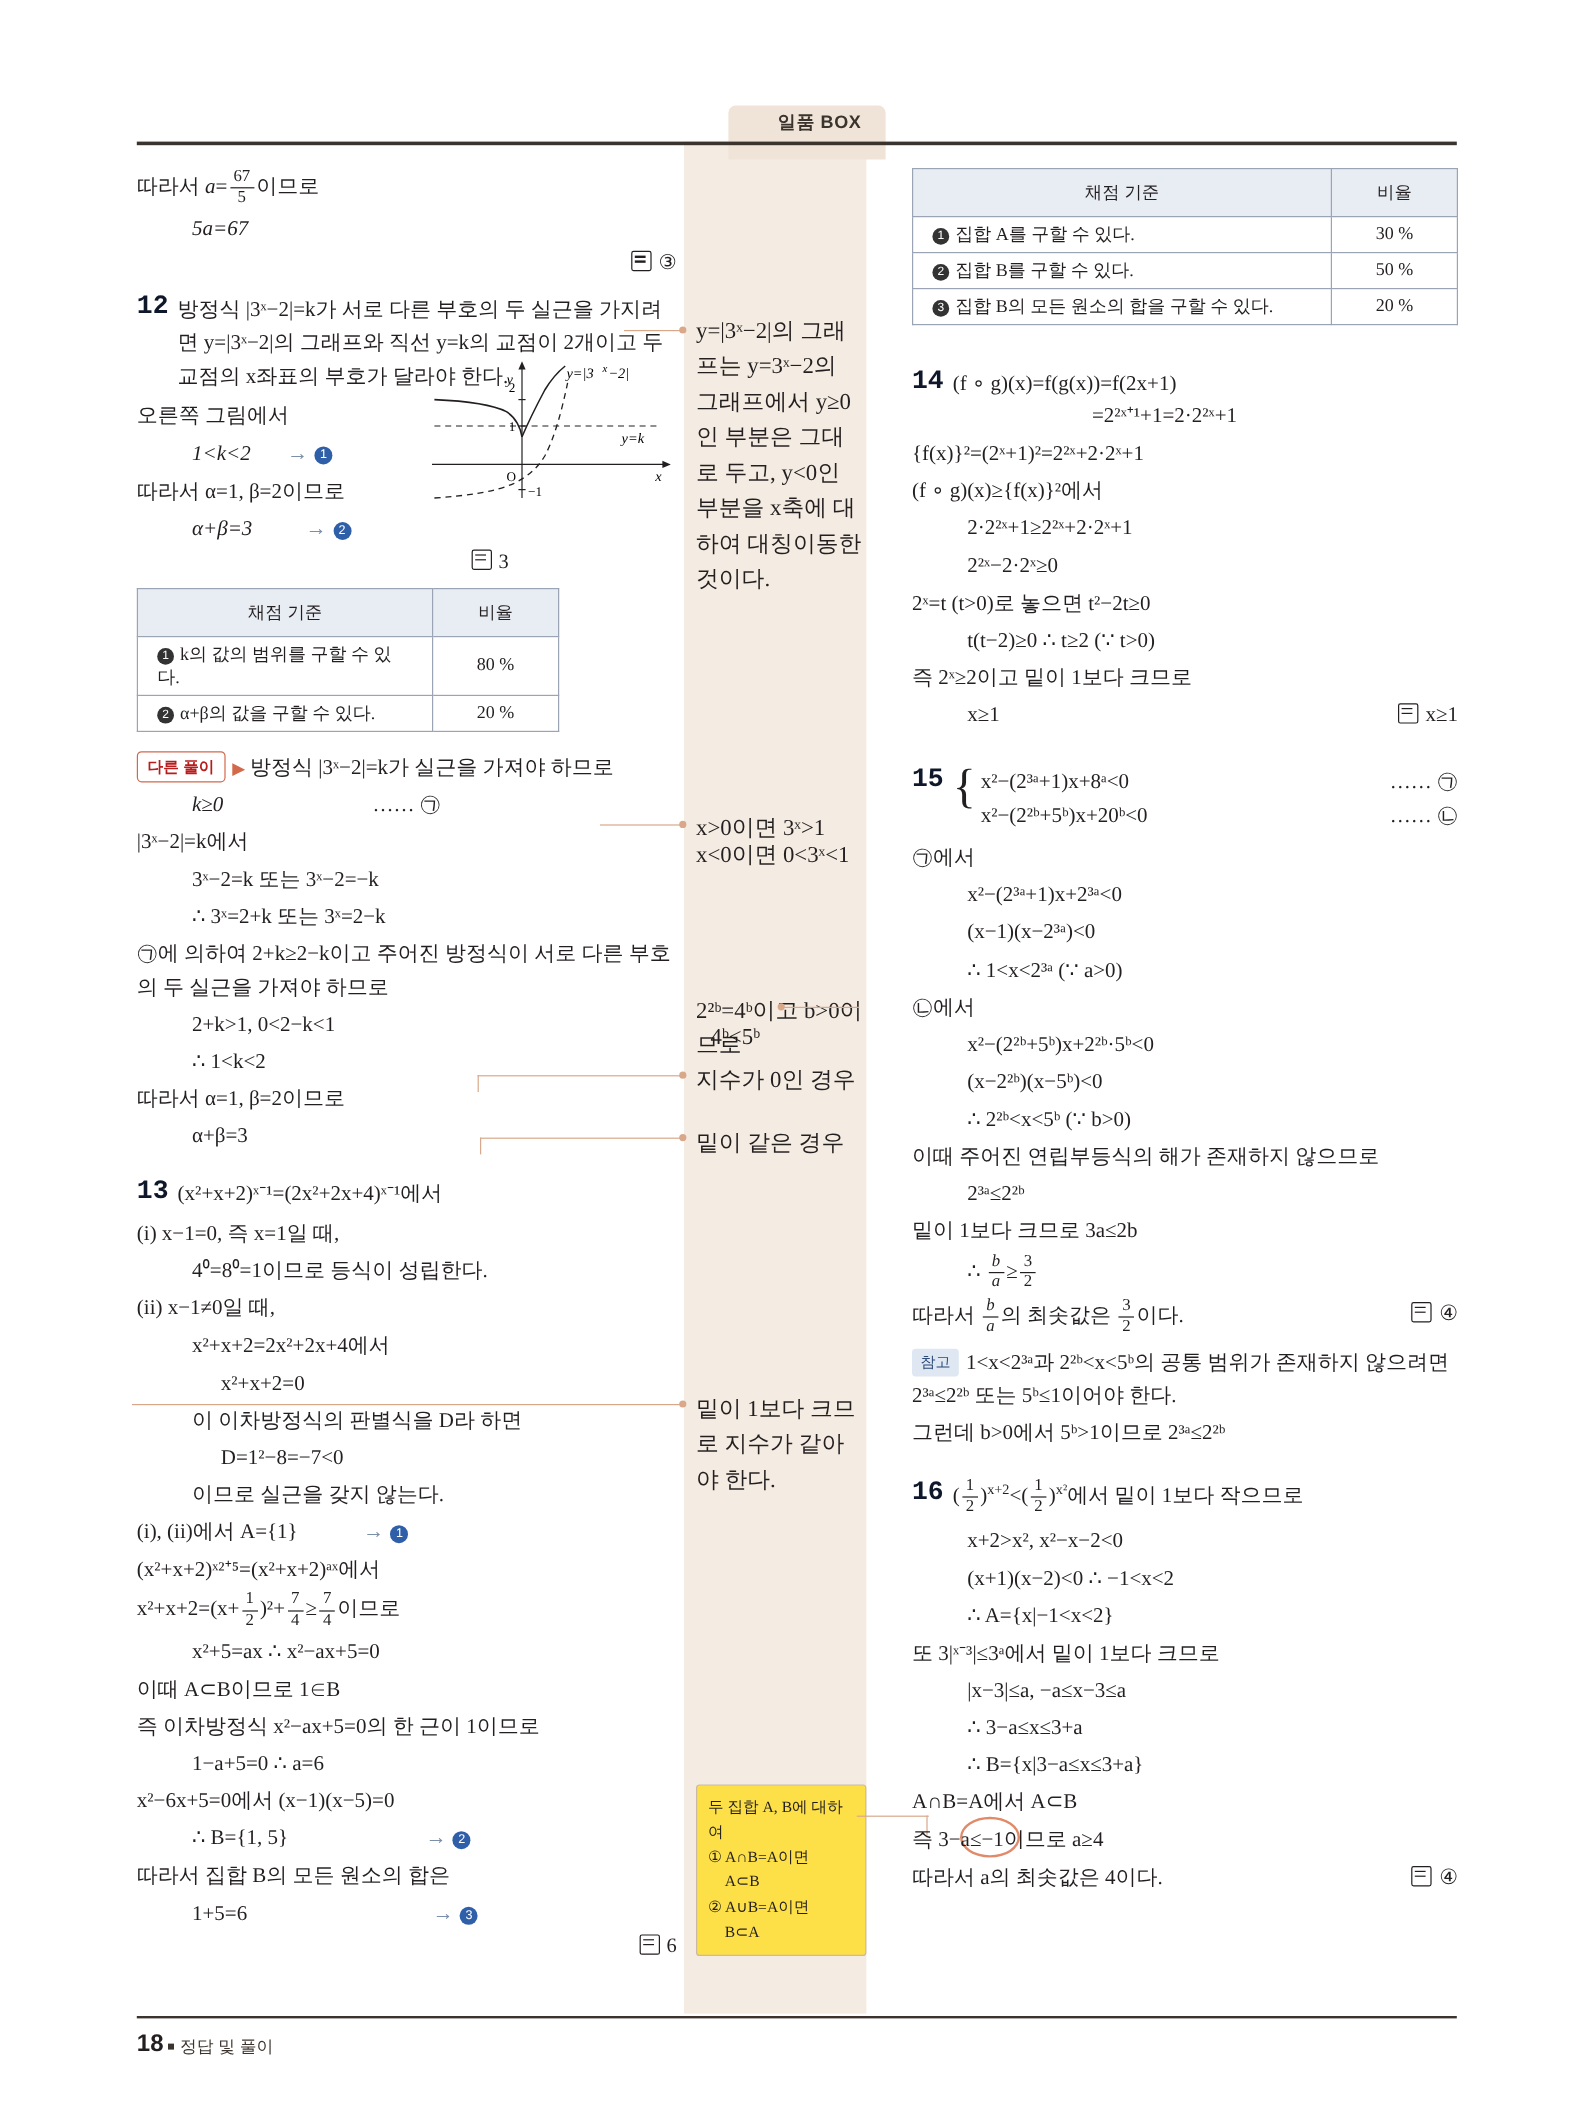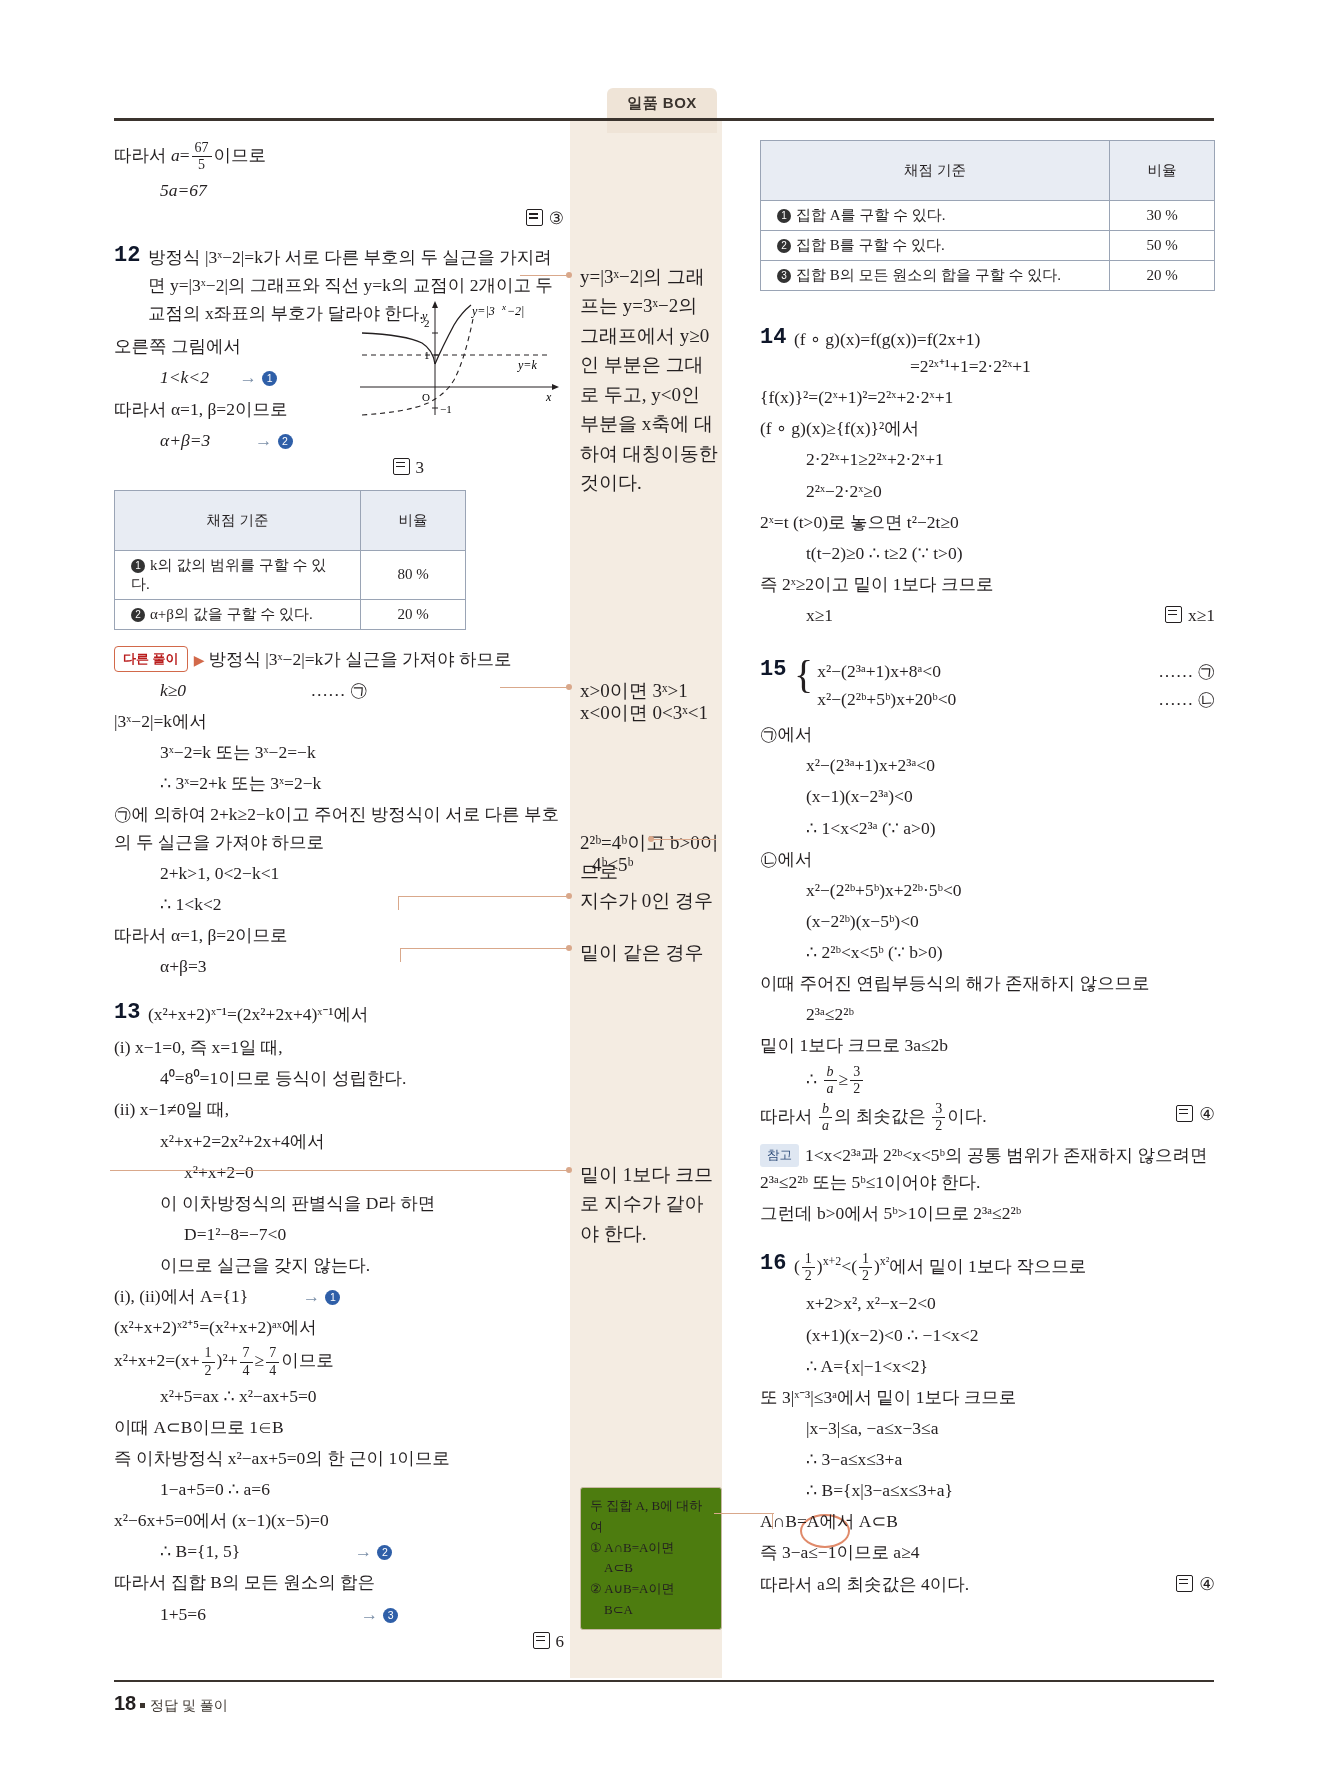--- a/index.html
+++ b/index.html
@@ -10,21 +10,21 @@
     position:relative;
     overflow:hidden;
   }
   .page{position:absolute;inset:0;}
 
   
   .boxtab{
     position:absolute;left:607px;top:88px;width:110px;height:45px;
     background:#efe4d7;border-radius:6px 6px 0 0;
     text-align:center;line-height:30px;font-size:15px;font-weight:bold;
-    font-family:"Liberation Sans", sans-serif;color:#3b342e;letter-spacing:.5px;
+    font-family:"Liberation Sans", sans-serif;color:#3b342e;letter-spacing:.5px;padding-left:21px;
   }
   .hrule{position:absolute;left:114px;top:118px;width:1100px;height:3px;background:#3b342e;}
 
   
   .midcol{
     position:absolute;left:570px;top:118px;width:152px;height:1560px;
     background:#f4ece2;
   }
 
   
@@ -64,21 +64,21 @@
   .stepnum{
     display:inline-block;width:15px;height:15px;border-radius:50%;
     background:#2f5fa8;color:#fff;font-size:10.5px;line-height:15px;text-align:center;
     font-family:"Liberation Sans", sans-serif;vertical-align:1px;
   }
   .dots{color:#7b8fa8;letter-spacing:1px;}
 
   
   .gtable{border-collapse:collapse;width:100%;font-size:15px;margin-top:10px;}
   .gtable th{
-    background:#e8ecf3;border:1px solid #9aa4b5;padding:20px 4px;font-weight:normal;
+    background:#e8ecf3;border:1px solid #9aa4b5;padding:10px 4px;font-weight:normal;
     font-family:"Liberation Sans", sans-serif;font-size:14.5px;
   }
   .gtable td{border:1px solid #9aa4b5;padding:5px 16px;}
   .gtable td.rate{text-align:center;width:72px;}
   .cnum{
     display:inline-block;width:14px;height:14px;border-radius:50%;
     background:#333;color:#fff;font-size:10px;line-height:14px;text-align:center;
     font-family:"Liberation Sans", sans-serif;margin-right:5px;vertical-align:1px;
   }
 
@@ -94,21 +94,21 @@
     display:inline-block;background:#dfe7f2;color:#2c4a78;border-radius:3px;
     font-family:"Liberation Sans", sans-serif;font-size:12.5px;padding:2px 7px;margin-right:6px;vertical-align:2px;
   }
 
   
   .note{position:absolute;font-size:19px;line-height:1.55;color:#231f20;width:140px;}
   .noteline{position:absolute;background:#d9a88b;height:1px;}
   .notedot{position:absolute;width:6px;height:6px;border-radius:50%;background:#d9a88b;}
 
   .notebox{
-    position:absolute;border:1px solid #c9b9a5;background:#4d7c0f;border-radius:3px;
+    position:absolute;border:1px solid #c9b9a5;background:#fde047;border-radius:3px;
     font-size:13px;line-height:1.6;padding:8px 9px;width:122px;
   }
 
   
   .fig{position:absolute;left:350px;top:295px;width:215px;height:135px;}
 
   
   .footer{position:absolute;left:114px;top:1680px;width:1100px;border-top:2px solid #3b342e;}
   .pgno{position:absolute;left:114px;top:1692px;font-family:"Liberation Sans", sans-serif;font-weight:bold;font-size:20px;}
   .ftxt{position:absolute;left:150px;top:1697px;font-family:"Liberation Sans", sans-serif;font-size:14px;color:#3b342e;}

